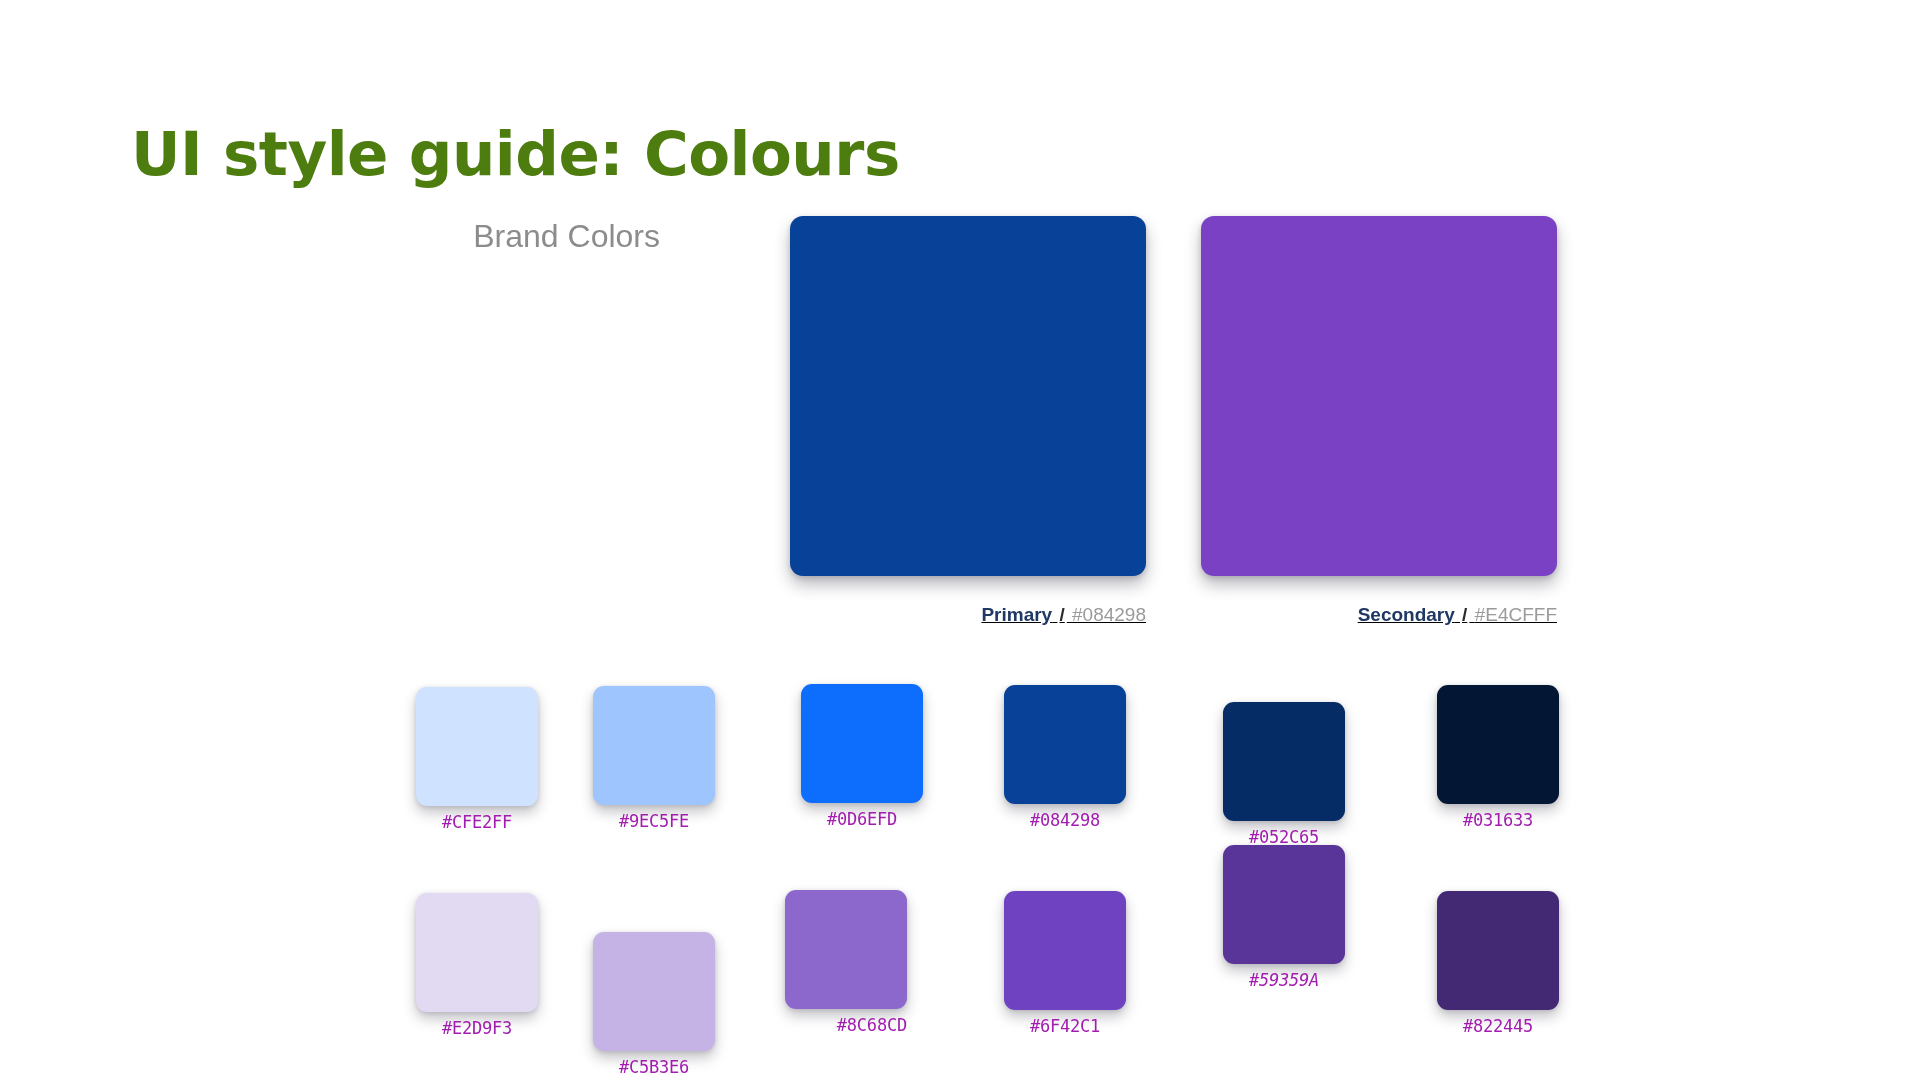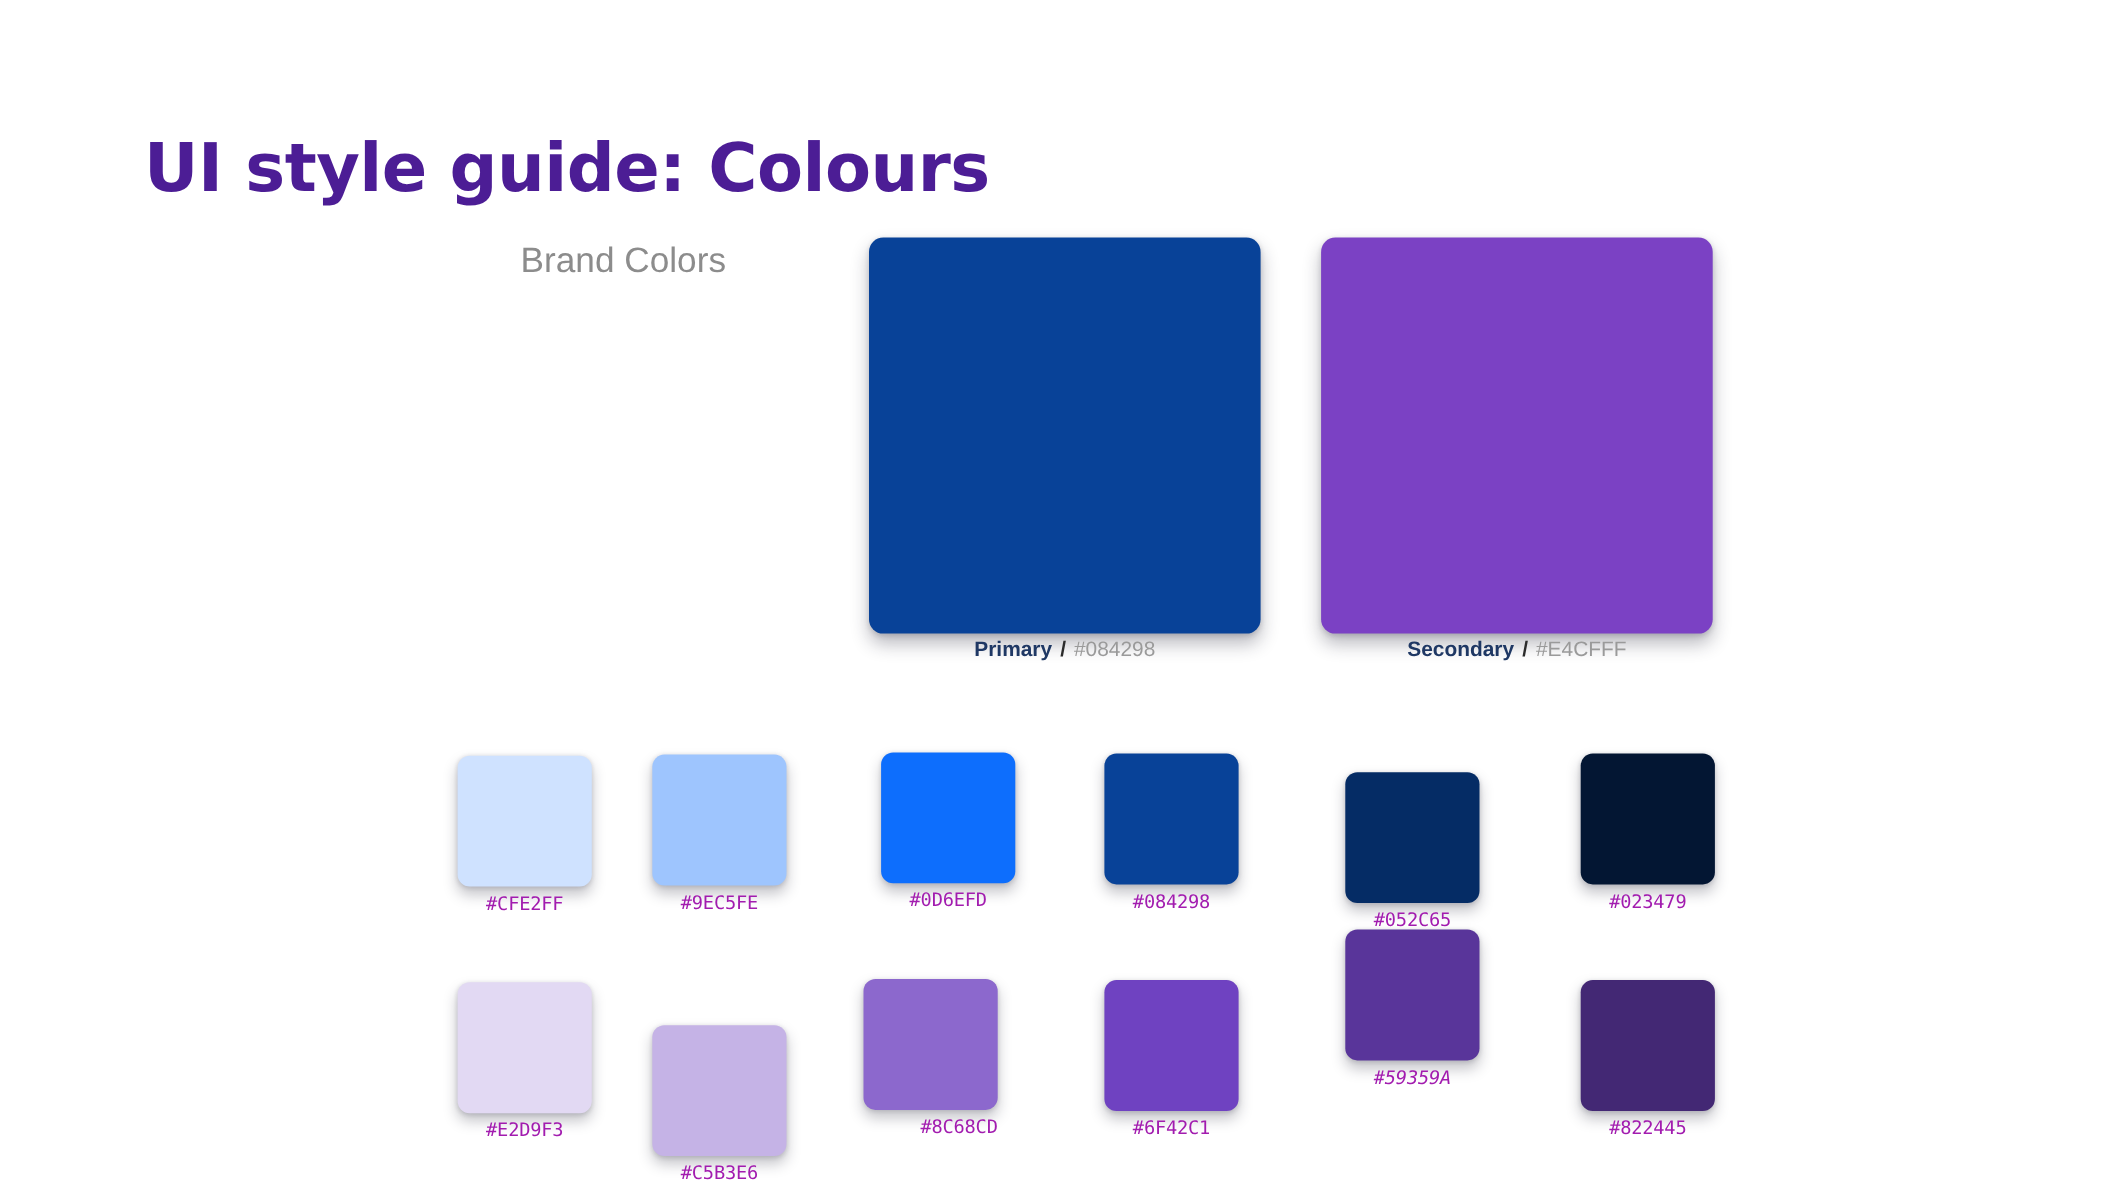--- a/index.html
+++ b/index.html
@@ -57,24 +57,25 @@
   .brand-item.secondary { left: 411px; }
 
   .brand-chip {
     width: 356px;
     height: 360px;
     border-radius: 13px;
     box-shadow: 0 9px 16px rgba(30, 30, 50, 0.30),
                 0 2px 5px rgba(30, 30, 50, 0.16);
   }
   .brand-caption {
-    margin-top: 4px;
-    text-align: center;
+    margin-top: 28px;
+    text-align: right;
     font-size: 19px;
     white-space: nowrap;
+    text-decoration: underline;
   }
   .brand-caption .name {
     font-weight: 700;
     color: #1f3864;
   }
   .brand-caption .slash {
     color: #2b2b2b;
     font-weight: 700;
     margin: 0 2px;
   }
@@ -109,21 +110,21 @@
     font-size: 17px;
     font-weight: 400;
     color: #a21caf;
     white-space: nowrap;
     letter-spacing: -0.2px;
   }
 </style>
 </head>
 <body style="background: rgb(255, 255, 255);">
 
-<h1 class="page-title" style="color: #4c1d95;">UI style guide: Colours</h1>
+<h1 class="page-title" style="color: #4d7c0f;">UI style guide: Colours</h1>
 
 <div class="section-label" style="color: rgb(140, 140, 140);">Brand Colors</div>
 
 <div class="brand-row">
 
   <div class="brand-item primary">
     <div class="brand-chip" style="background: rgb(8, 66, 152);"></div>
     <div class="brand-caption">
       <span class="name">Primary</span>
       <span class="slash">/</span>
@@ -158,21 +159,21 @@
     <div class="shade-item" style="left: 1004px; top: 685px;">
       <div class="shade-chip" style="background: rgb(8, 66, 152);"></div>
       <div class="shade-label">#084298</div>
     </div>
     <div class="shade-item" style="left: 1223px; top: 687px; margin-top: 15px;">
       <div class="shade-chip" style="background: rgb(5, 44, 101);"></div>
       <div class="shade-label">#052C65</div>
     </div>
     <div class="shade-item" style="left: 1437px; top: 685px;">
       <div class="shade-chip" style="background: rgb(3, 22, 51);"></div>
-      <div class="shade-label">#023479</div>
+      <div class="shade-label">#031633</div>
     </div>
   </div>
 <div class="shade-row" id="shade-row-purple">
     <div class="shade-item" style="left: 416px; top: 893px;">
       <div class="shade-chip" style="background: rgb(226, 217, 243);"></div>
       <div class="shade-label">#E2D9F3</div>
     </div>
     <div class="shade-item" style="left: 593px; top: 932px;">
       <div class="shade-chip" style="background: rgb(197, 179, 230);"></div>
       <div class="shade-label">#C5B3E6</div>

